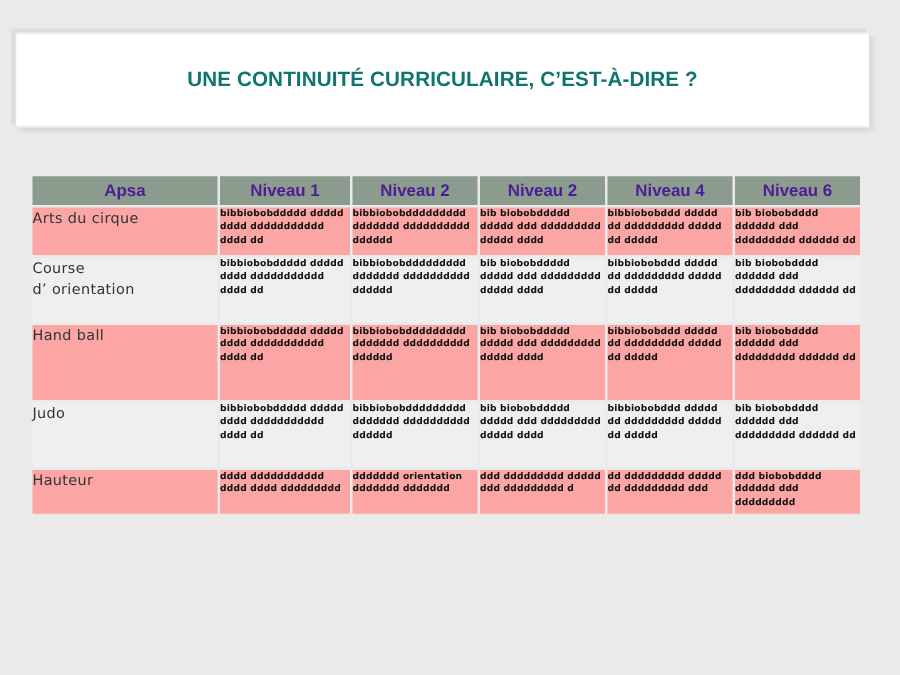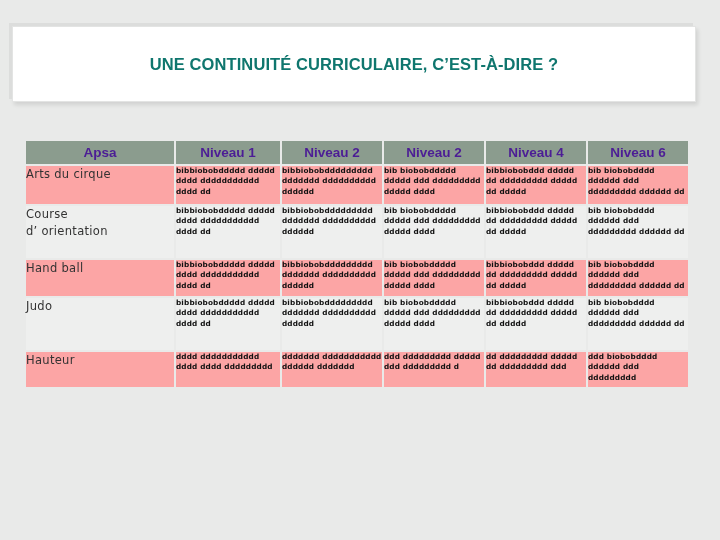--- a/index.html
+++ b/index.html
@@ -114,21 +114,21 @@
   col.c-apsa { width: 148px; }
   col.c-n1   { width: 104px; }
   col.c-n2   { width: 100px; }
   col.c-n3   { width: 100px; }
   col.c-n4   { width: 100px; }
   col.c-n5   { width: 100px; }
 
   
   tr.r-0 td { height: 38px; }
   tr.r-1 td { height: 52px; }
-  tr.r-2 td { height: 36px; }
+  tr.r-2 td { height: 60px; }
   tr.r-3 td { height: 52px; }
   tr.r-4 td { height: 35px; }
 </style>
 </head>
 <body>
 
 <div class="title-frame">
   <div class="title-inner">
     <div class="slide-title">UNE CONTINUITÉ  CURRICULAIRE, C’EST-À-DIRE  ?</div>
   </div>
@@ -189,21 +189,21 @@
         <td class="filler-cell">bibbiobobddddd ddddd dddd ddddddddddd dddd dd</td>
         <td class="filler-cell">bibbiobobddddddddd ddddddd dddddddddd dddddd</td>
         <td class="filler-cell">bib biobobddddd ddddd ddd ddddddddd ddddd dddd</td>
         <td class="filler-cell">bibbiobobddd ddddd dd ddddddddd ddddd dd ddddd</td>
         <td class="filler-cell">bib biobobdddd dddddd ddd ddddddddd dddddd dd</td>
       </tr>
 
       <tr class="r-4 shade-dark">
         <td class="apsa-cell" style="white-space: pre-line;">Hauteur</td>
         <td class="filler-cell">dddd ddddddddddd dddd dddd ddddddddd</td>
-        <td class="filler-cell">ddddddd ddddddddddd dddddd ddddddd</td>
+        <td class="filler-cell">ddddddd orientation ddddddd ddddddd</td>
         <td class="filler-cell">ddd ddddddddd ddddd ddd ddddddddd d</td>
         <td class="filler-cell">dd ddddddddd ddddd dd ddddddddd ddd</td>
         <td class="filler-cell">ddd biobobdddd dddddd ddd ddddddddd</td>
       </tr>
 
     </tbody>
   </table>
 </div>
 
 </body></html>

